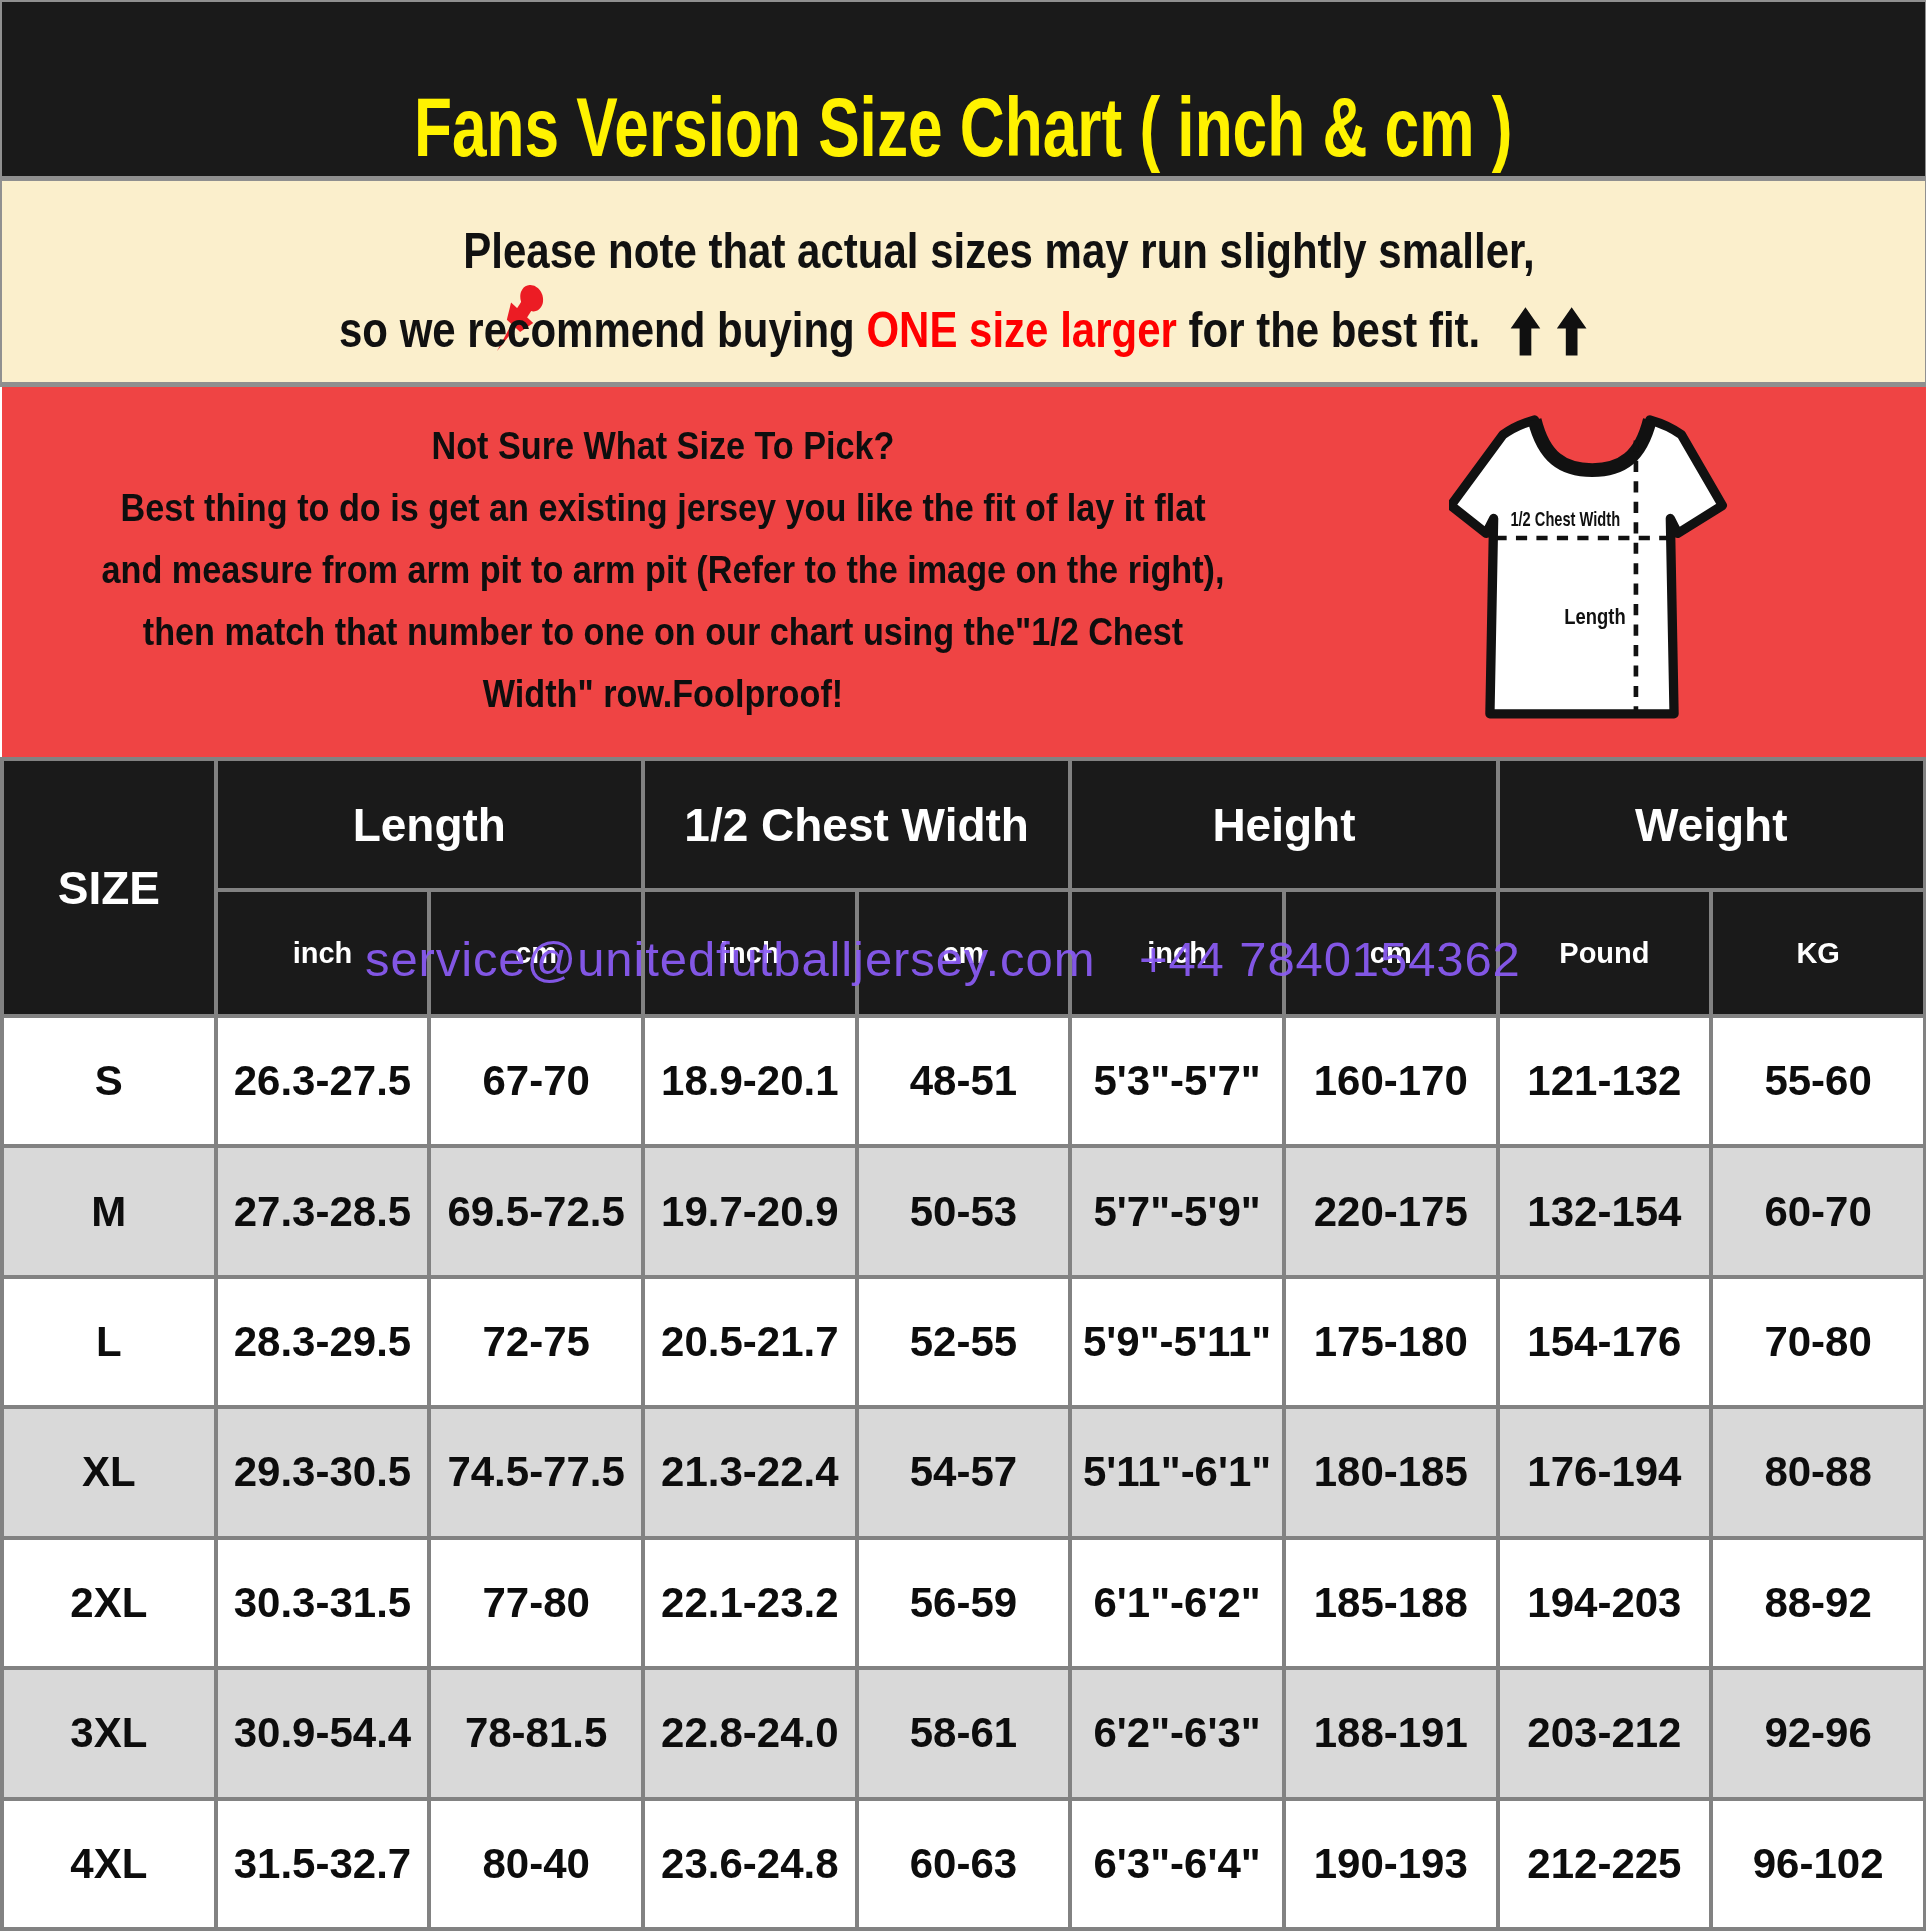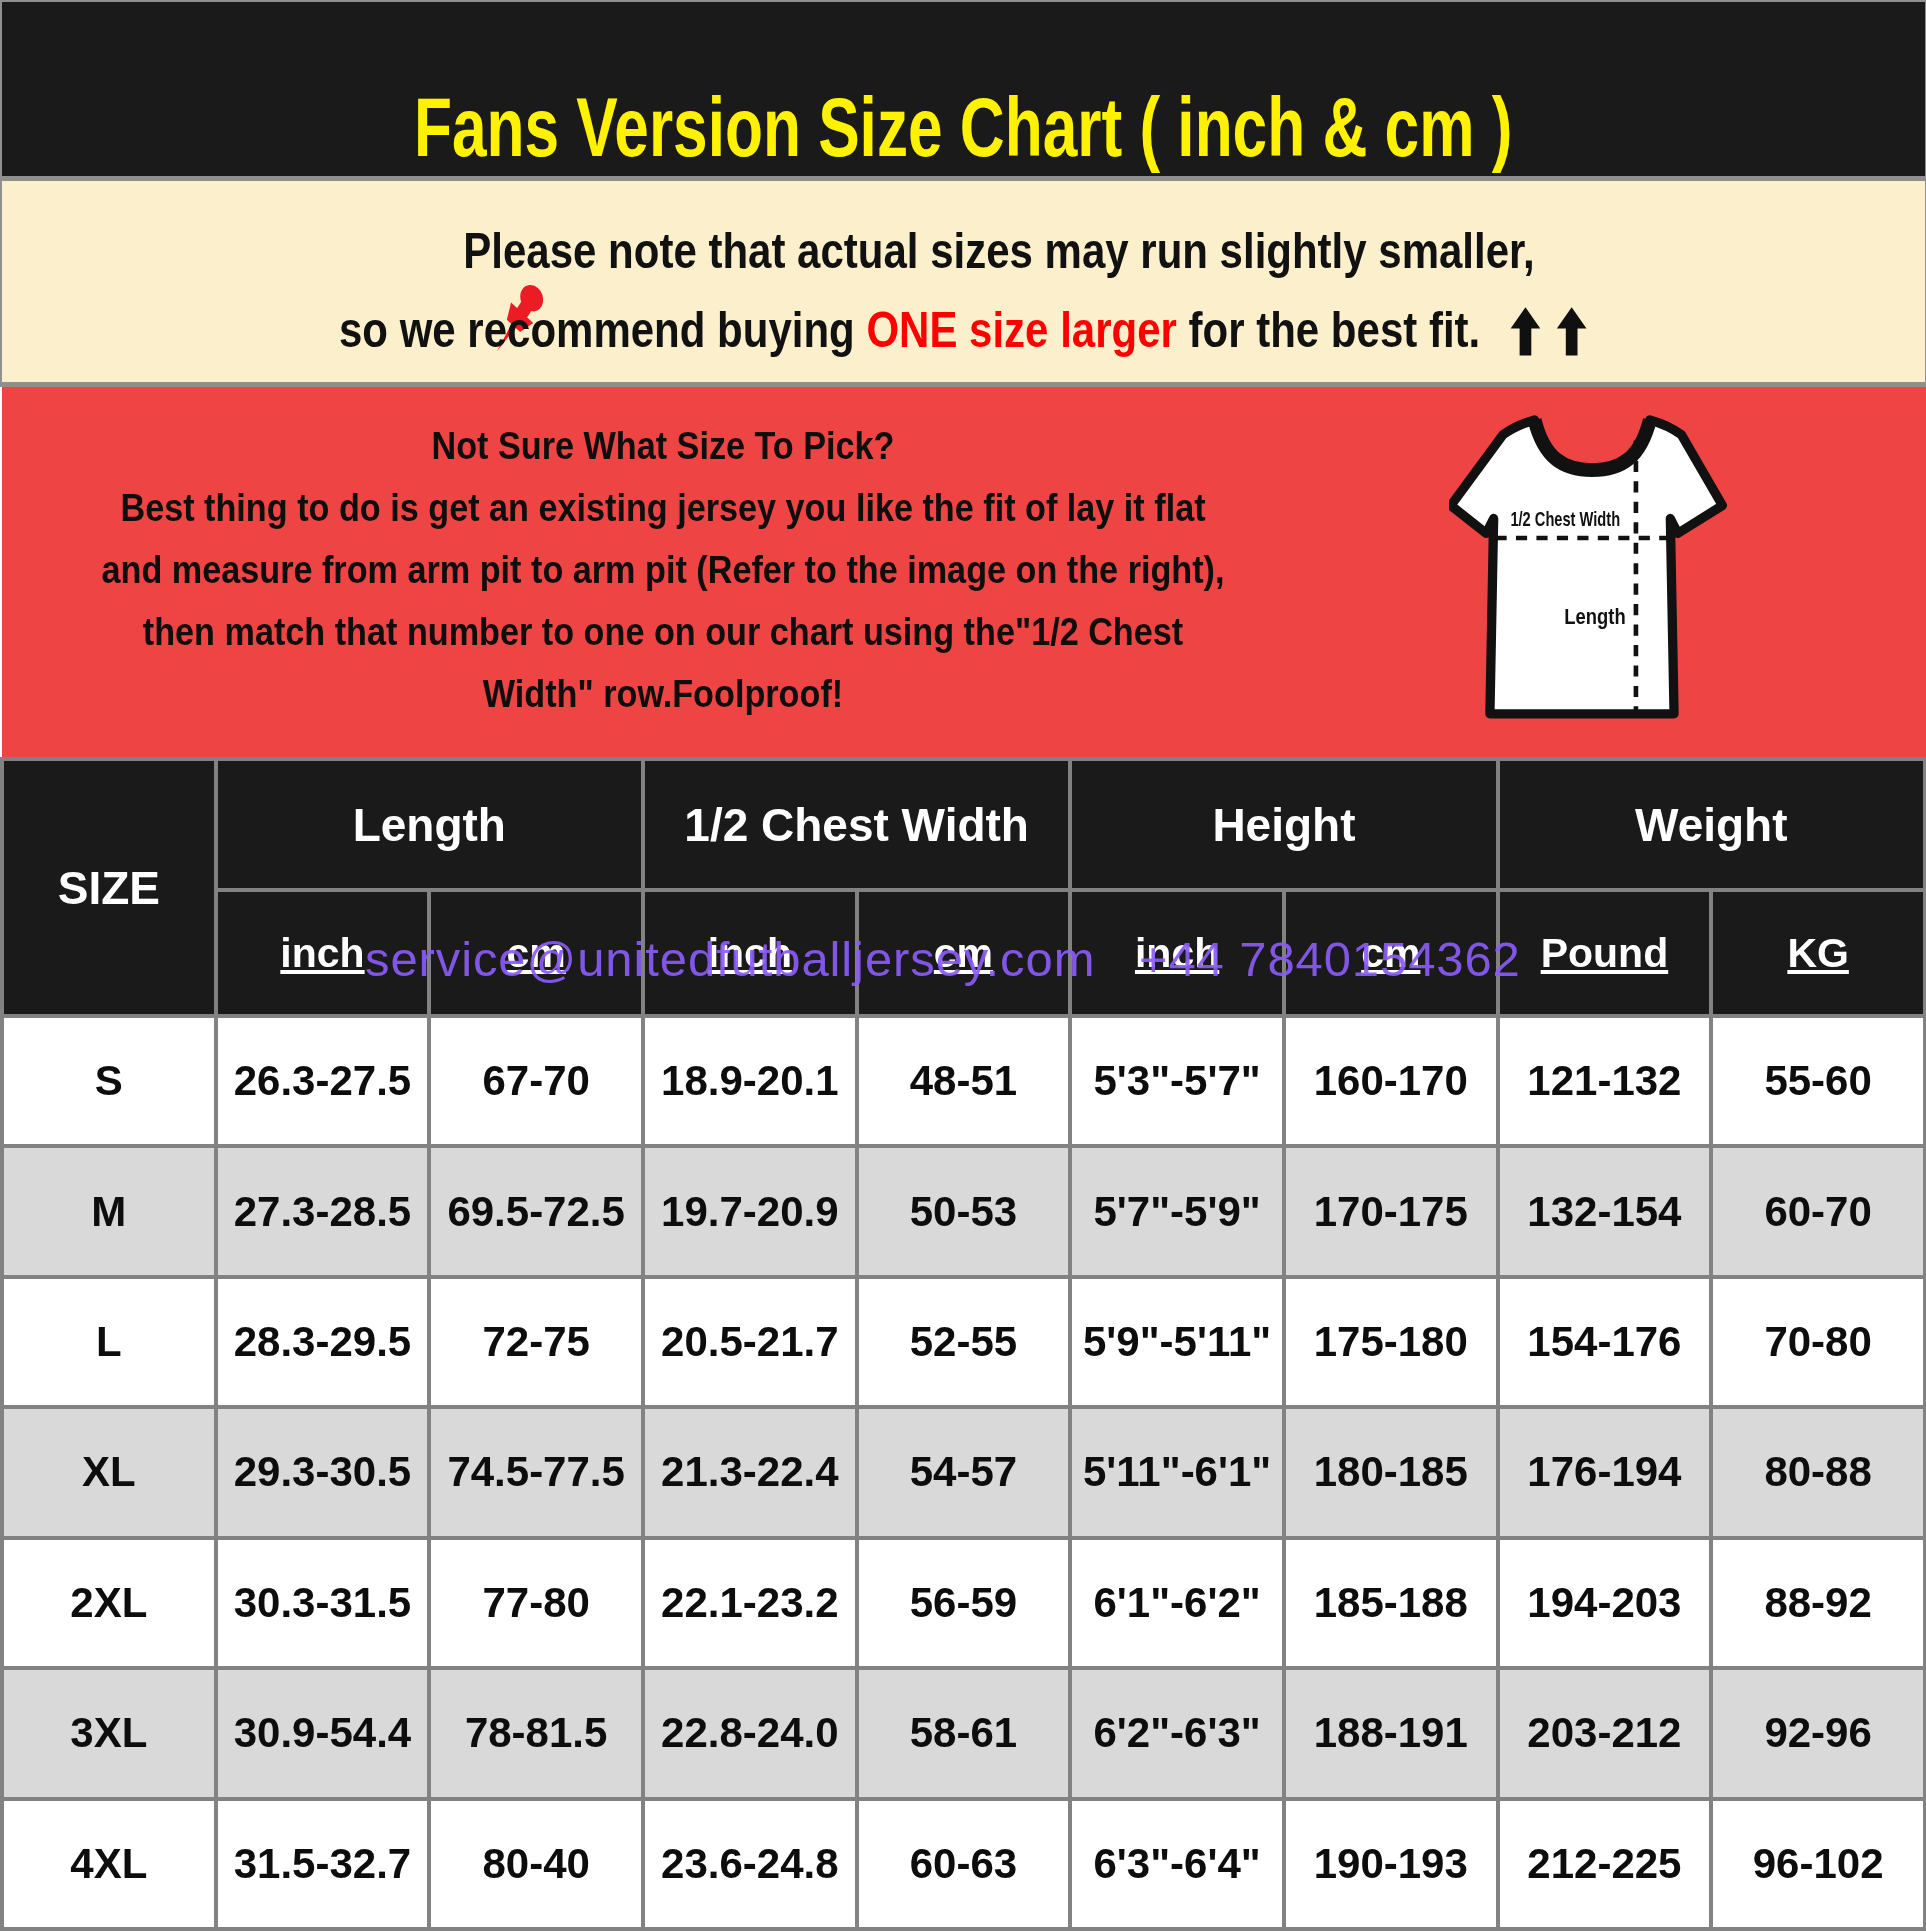--- a/index.html
+++ b/index.html
@@ -46,21 +46,21 @@
   .shirt { position:absolute; left:1447px; top:18.4px; width:279px; height:320px; }
   .shirt svg { width:100%; height:100%; }
   .shirt text { font-family:"Liberation Sans", sans-serif; font-weight:700; fill:#111; }
   
   .table-section { position:relative; height:1174px; }
   table { width:1927px; height:1174px; border-collapse:collapse; table-layout:fixed; }
   th, td { border:4.6px solid #828282; text-align:center; vertical-align:middle; }
   thead th { background:#1a1a1a; color:#ffffff; font-weight:700; }
   .group-h { font-size:46px; height:131px; }
   .corner  { font-size:46px; }
-  .sub-h   { font-size:41px; height:126px;text-decoration:underline; }
+  .sub-h   { font-size:29px; height:126px; }
   tbody th, tbody td { font-size:42px; font-weight:700; color:#0d0d0d; background:transparent; }
   tbody tr { background:#ffffff; height:130px; }
   tbody tr.alt { background:#d9d9d9; }
   .watermark {
     position:absolute; left:365px; top:174px; z-index:3; pointer-events:none;
     font-size:49px; font-weight:400; letter-spacing:0.9px; white-space:pre;
     color:#8b5cf6; opacity:0.92;
   }
 </style>
 </head>
@@ -174,21 +174,21 @@
             <td>121-132</td>
             <td>55-60</td>
           </tr>
           <tr class="alt">
             <th scope="row">M</th>
             <td>27.3-28.5</td>
             <td>69.5-72.5</td>
             <td>19.7-20.9</td>
             <td>50-53</td>
             <td>5'7"-5'9"</td>
-            <td>170-175</td>
+            <td>220-175</td>
             <td>132-154</td>
             <td>60-70</td>
           </tr>
           <tr>
             <th scope="row">L</th>
             <td>28.3-29.5</td>
             <td>72-75</td>
             <td>20.5-21.7</td>
             <td>52-55</td>
             <td>5'9"-5'11"</td>

